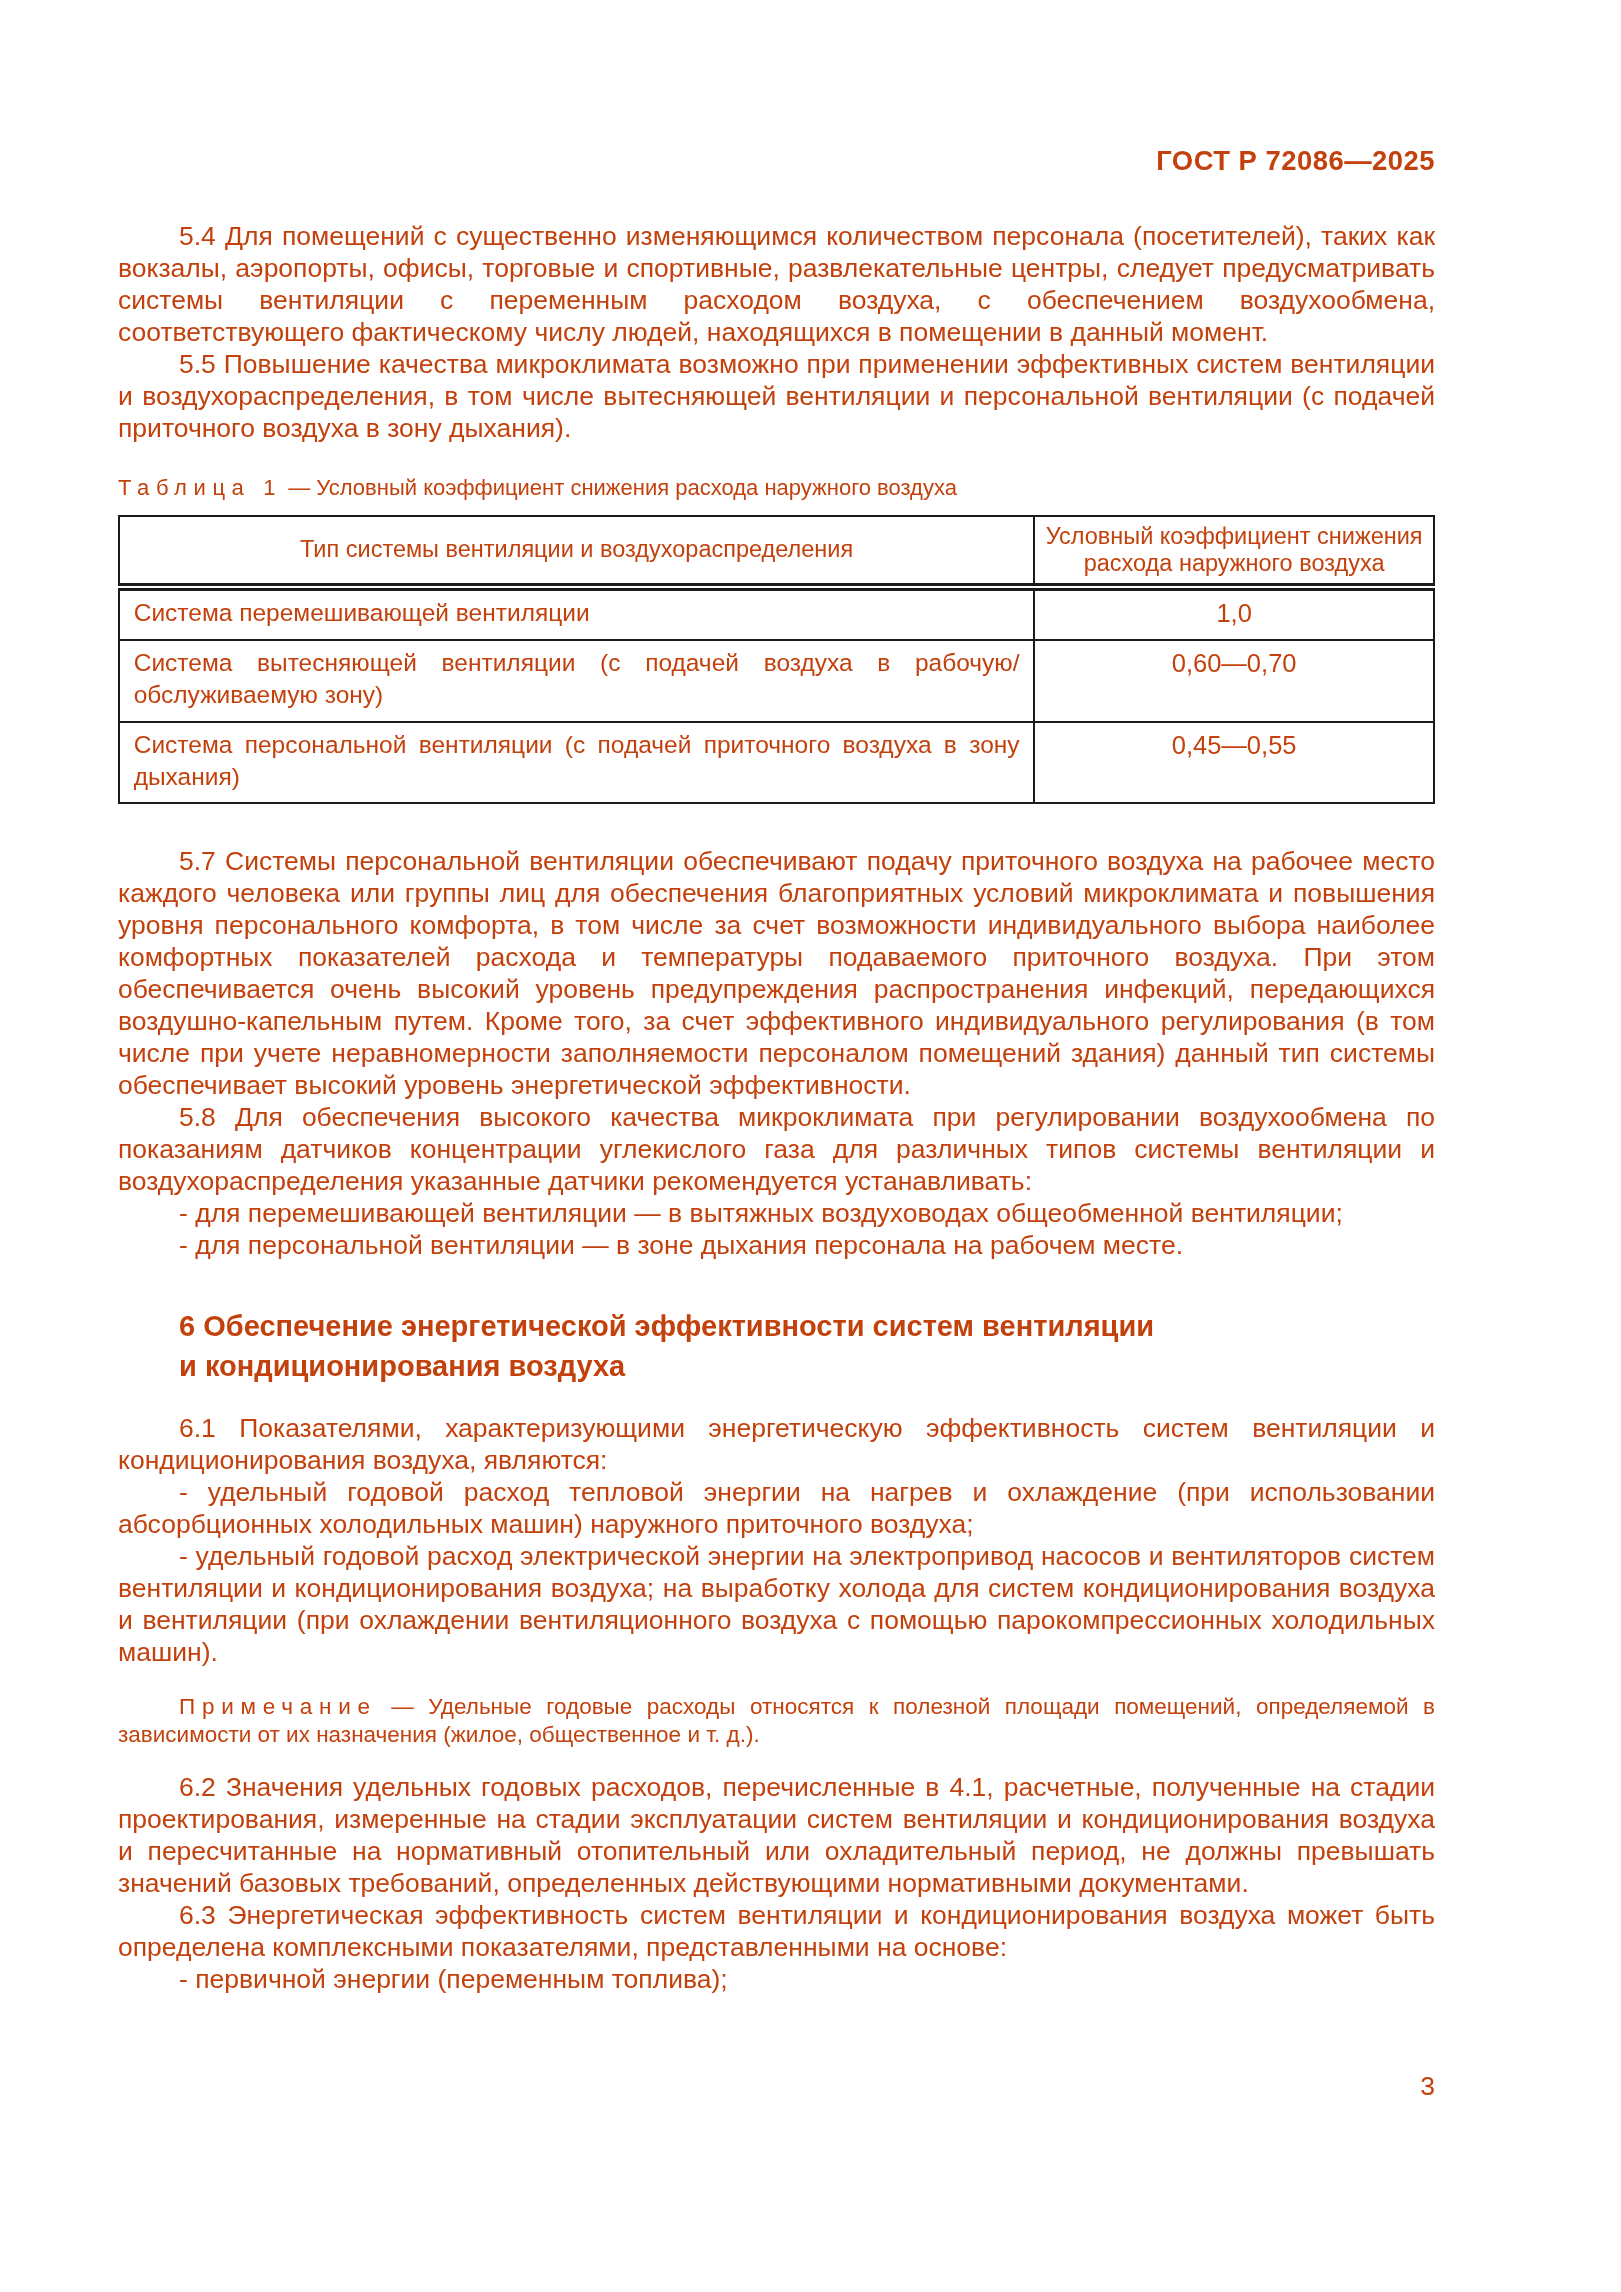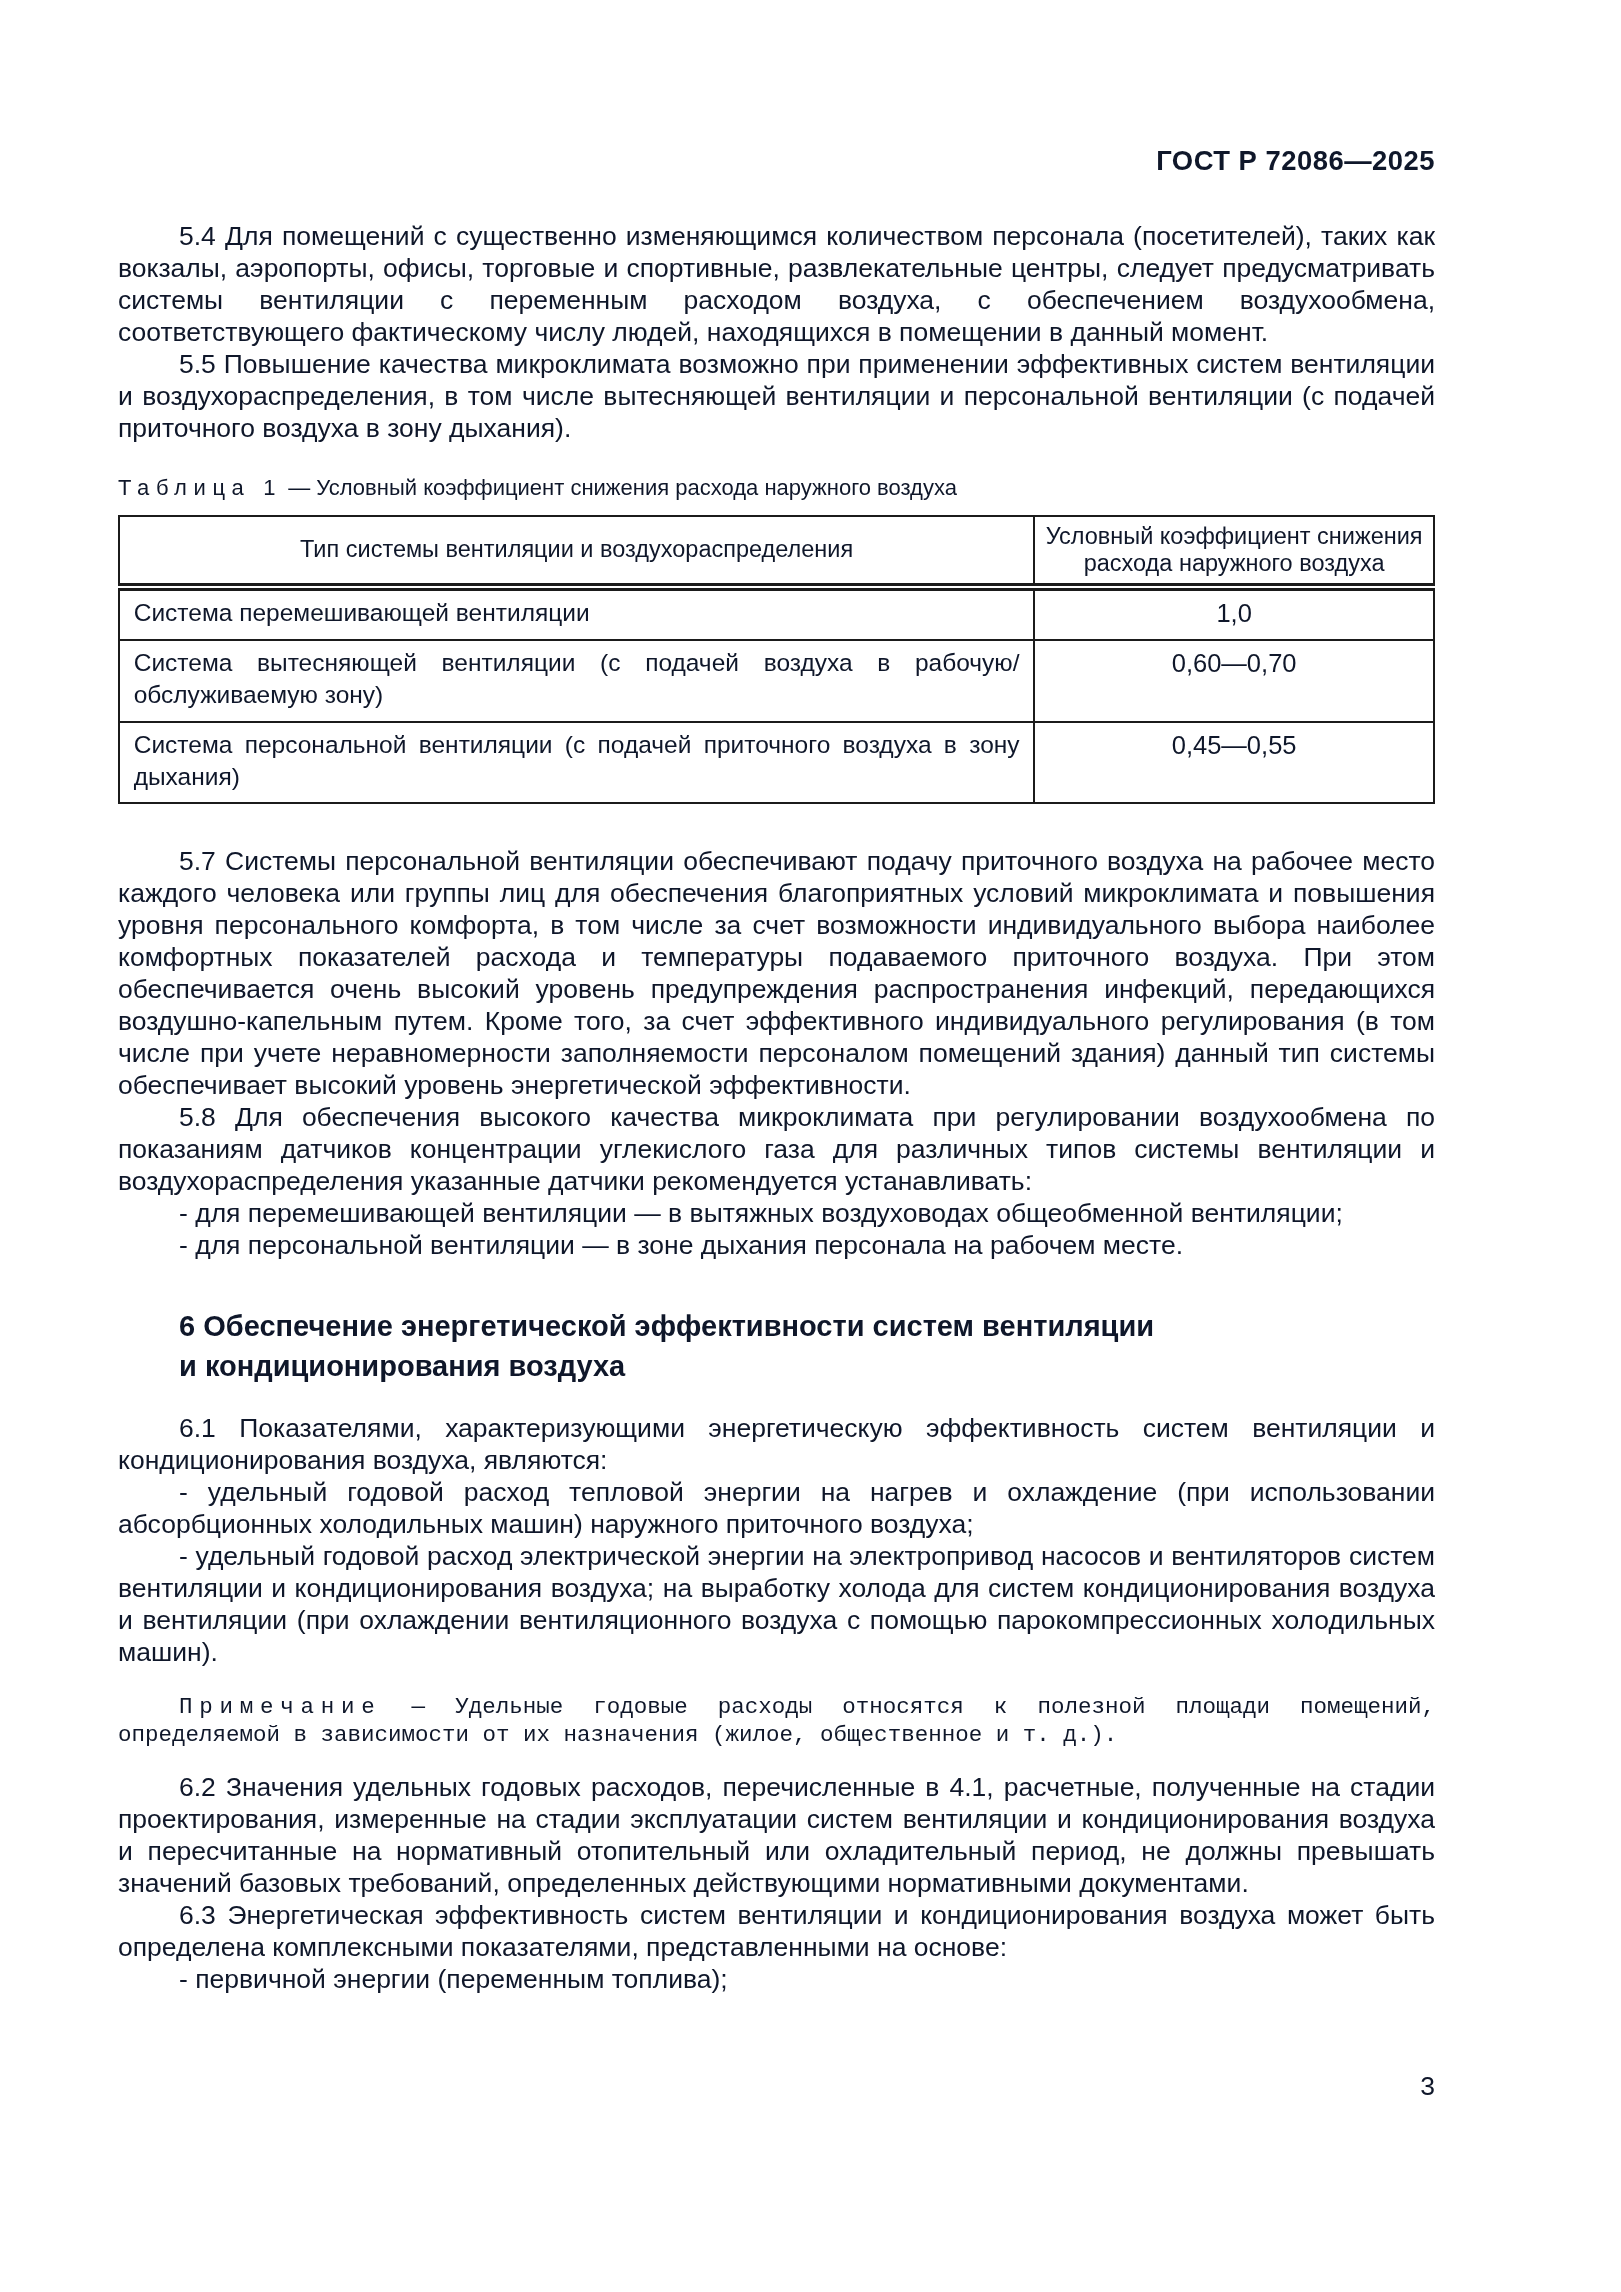--- a/index.html
+++ b/index.html
@@ -5,21 +5,21 @@
   html, body {
     margin: 0;
     padding: 0;
     background: #ffffff;
   }
   .page {
     position: relative;
     width: 1621px;
     height: 2293px;
     background: #ffffff;
-    color: #0f172a;
+    color: #c2410c;
     font-family: "Liberation Sans", "DejaVu Sans", sans-serif;
     overflow: hidden;
   }
   .content {
     position: absolute;
     left: 118px;
     top: 0;
     width: 1317px;
     padding-top: 145px;
   }
@@ -85,21 +85,20 @@
     font-size: 29px;
     line-height: 40px;
     font-weight: 700;
   }
   p.note {
     margin: 25.5px 0 21.6px 0;
     font-size: 22.5px;
     line-height: 28px;
     text-align: justify;
     text-indent: 61px;
-    font-family: Liberation Mono, monospace;
   }
   .page-num {
     position: absolute;
     top: 2070px;
     right: 186px;
     font-size: 26.5px;
     line-height: 32px;
   }
 </style>
 </head>

